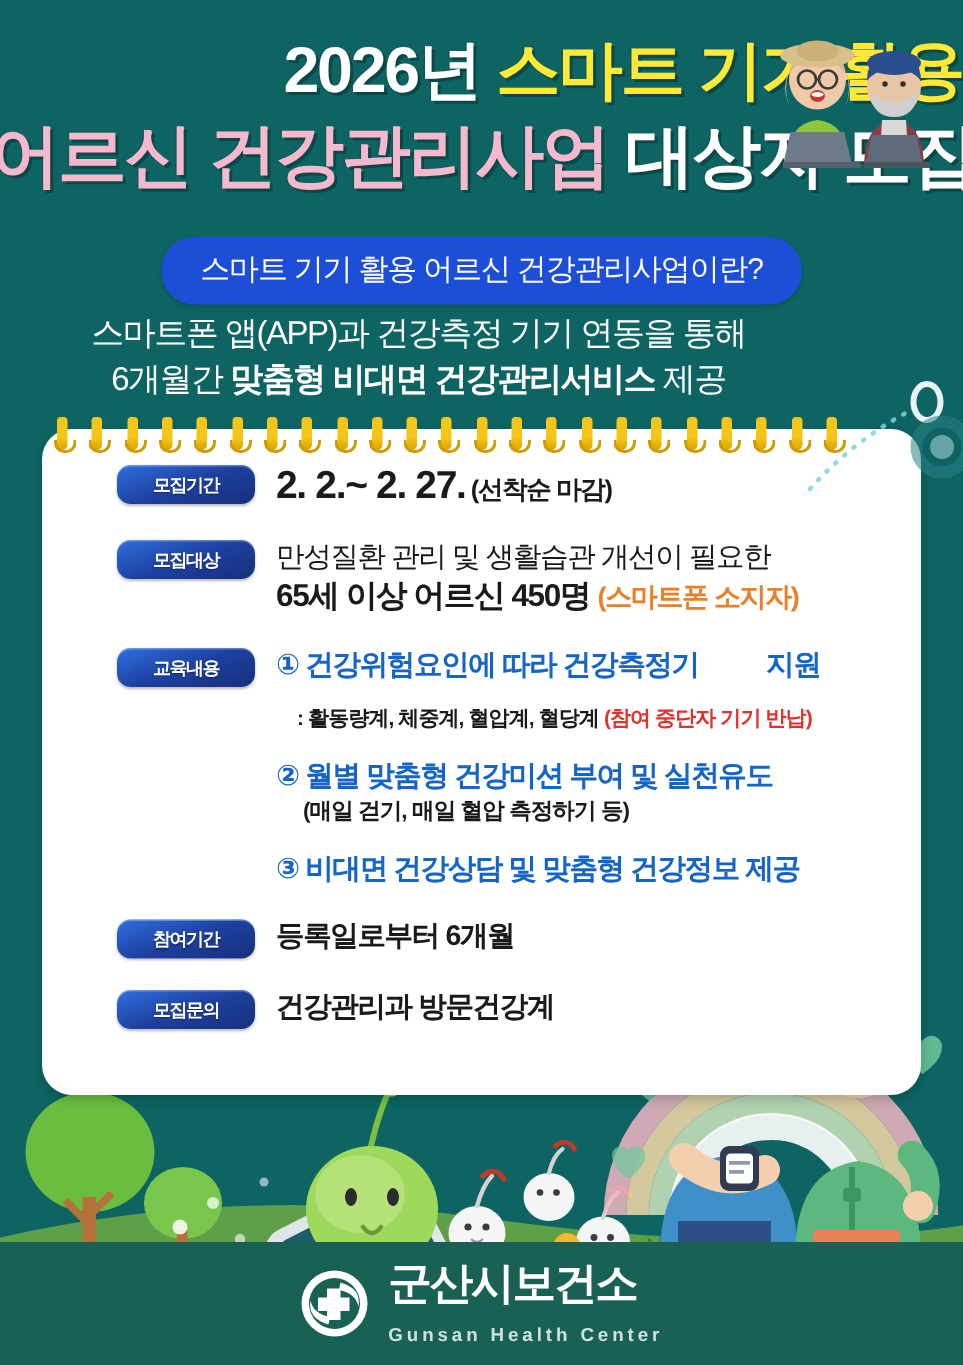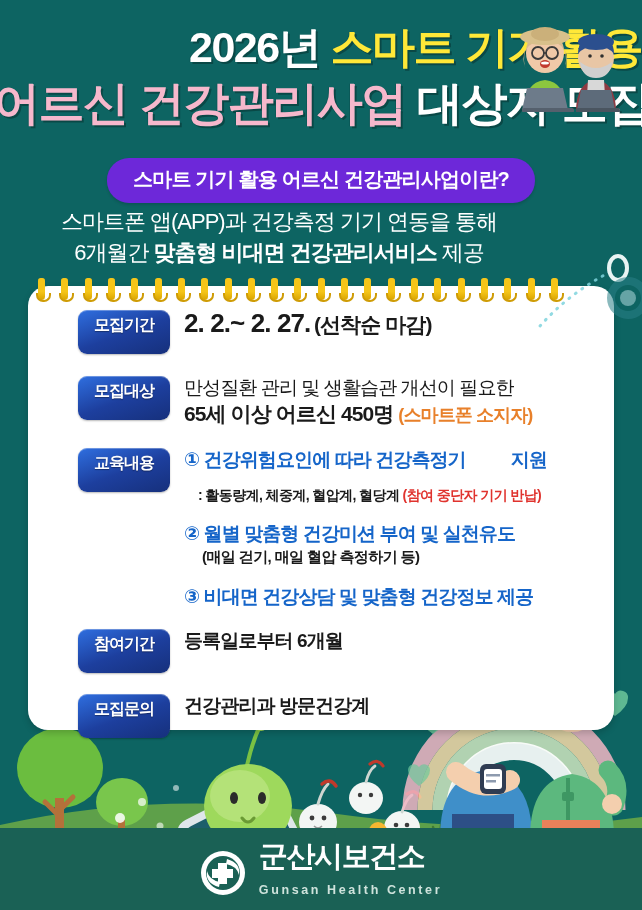--- a/index.html
+++ b/index.html
@@ -45,26 +45,26 @@
     right: 10px; top: 20px;
     width: 130px; height: 92px;
     z-index: 7;
   }
 
   
   .subtitle-pill {
     position: absolute;
     left: 50%; top: 158px;
     transform: translateX(-50%);
-    background: #6d28d9;
+    background: #1d4ed8;
     border-radius: 22px;
     padding: 8px 26px 10px;
     color: #ffffff;
     font-size: 20px;
-    font-weight: 700;
+    font-weight: 400;
     letter-spacing: -0.8px;
     white-space: nowrap;
     z-index: 6;
     box-shadow: 0 2px 3px rgba(0,0,0,0.14);
   }
 
   
   .lead {
     position: absolute;
     left: 0; top: 208px;
@@ -125,35 +125,35 @@
     z-index: 7;
     padding: 24px 0 0 50px;
   }
   .row { display: flex; align-items: flex-start; }
   .chip {
     flex: 0 0 auto;
     width: 92px;
     margin-right: 14px;
     text-align: center;
     color: #ffffff;
-    font-size: 16px;
+    font-size: 12px;
     font-weight: 900;
     letter-spacing: -1px;
-    padding: 5px 0 18px;
+    padding: 5px 0 4px;
     border-radius: 9px;
     background: linear-gradient(160deg, #2f6fe0 0%, #1d3f9e 52%, #16307c 100%);
     box-shadow: 0 1px 2px rgba(0,0,0,0.28), inset 0 1px 0 rgba(255,255,255,0.30);
     text-shadow: 0 1px 1px rgba(0,0,0,0.35);
   }
   .row-body { flex: 1 1 auto; color: #1a1a1a; letter-spacing: -0.9px; }
 
   
   .r-period { margin-bottom: 22px; }
   .period-text { font-size: 26px; font-weight: 900; line-height: 1.0; padding-top: 1px; }
-  .period-note { font-size: 21px; font-weight: 800; }
+  .period-note { font-size: 17px; font-weight: 800; }
 
   
   .r-target { margin-bottom: 21px; }
   .target-l1 { font-size: 19px; font-weight: 500; line-height: 1.22; }
   .target-l2 { font-size: 21px; font-weight: 900; line-height: 1.22; margin-top: 2px; }
   .target-paren { color: #e8802a; font-weight: 700; font-size: 18px; }
 
   
   .r-edu { margin-bottom: 20px; }
   .edu-main {
@@ -190,21 +190,21 @@
   .footer {
     position: absolute;
     left: 0; bottom: 0;
     width: 642px; height: 82px;
     background: #1a6155;
     z-index: 10;
     display: flex;
     align-items: center;
     justify-content: center;
   }
-  .footer-inner { display: flex; align-items: flex-end; gap: 13px; }
+  .footer-inner { display: flex; align-items: center; gap: 13px; }
   .footer-logo { width: 46px; height: 46px; }
   .footer-text { line-height: 1.0; }
   .footer-ko {
     color: #ffffff; font-size: 29px; font-weight: 900;
     letter-spacing: -1.4px; display: block;
   }
   .footer-en {
     color: #cfe3dc; font-size: 12.5px; font-weight: 700;
     letter-spacing: 2.6px; display: block; margin-top: 13px;
   }

